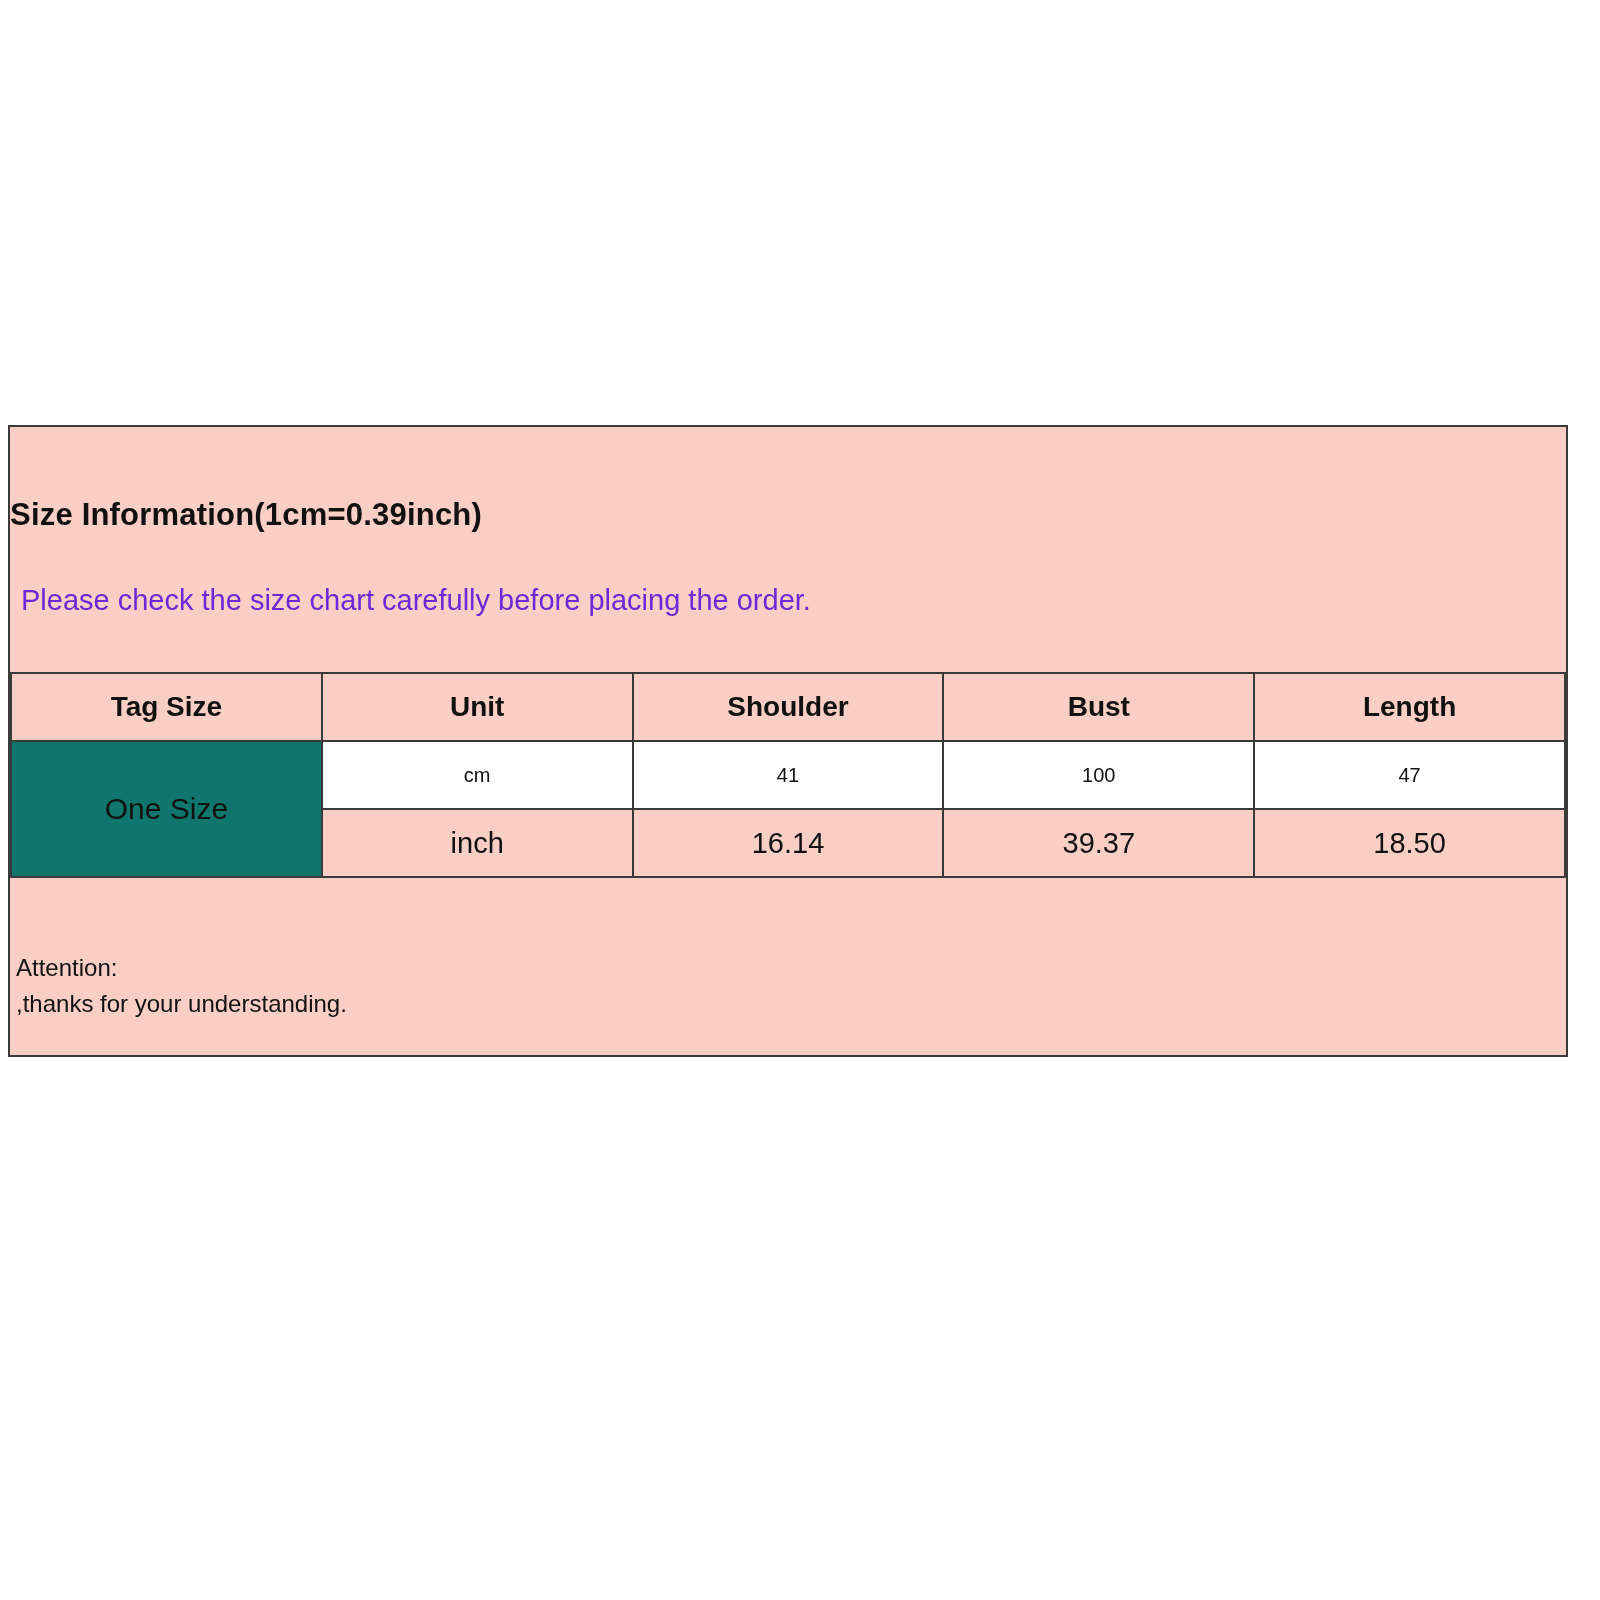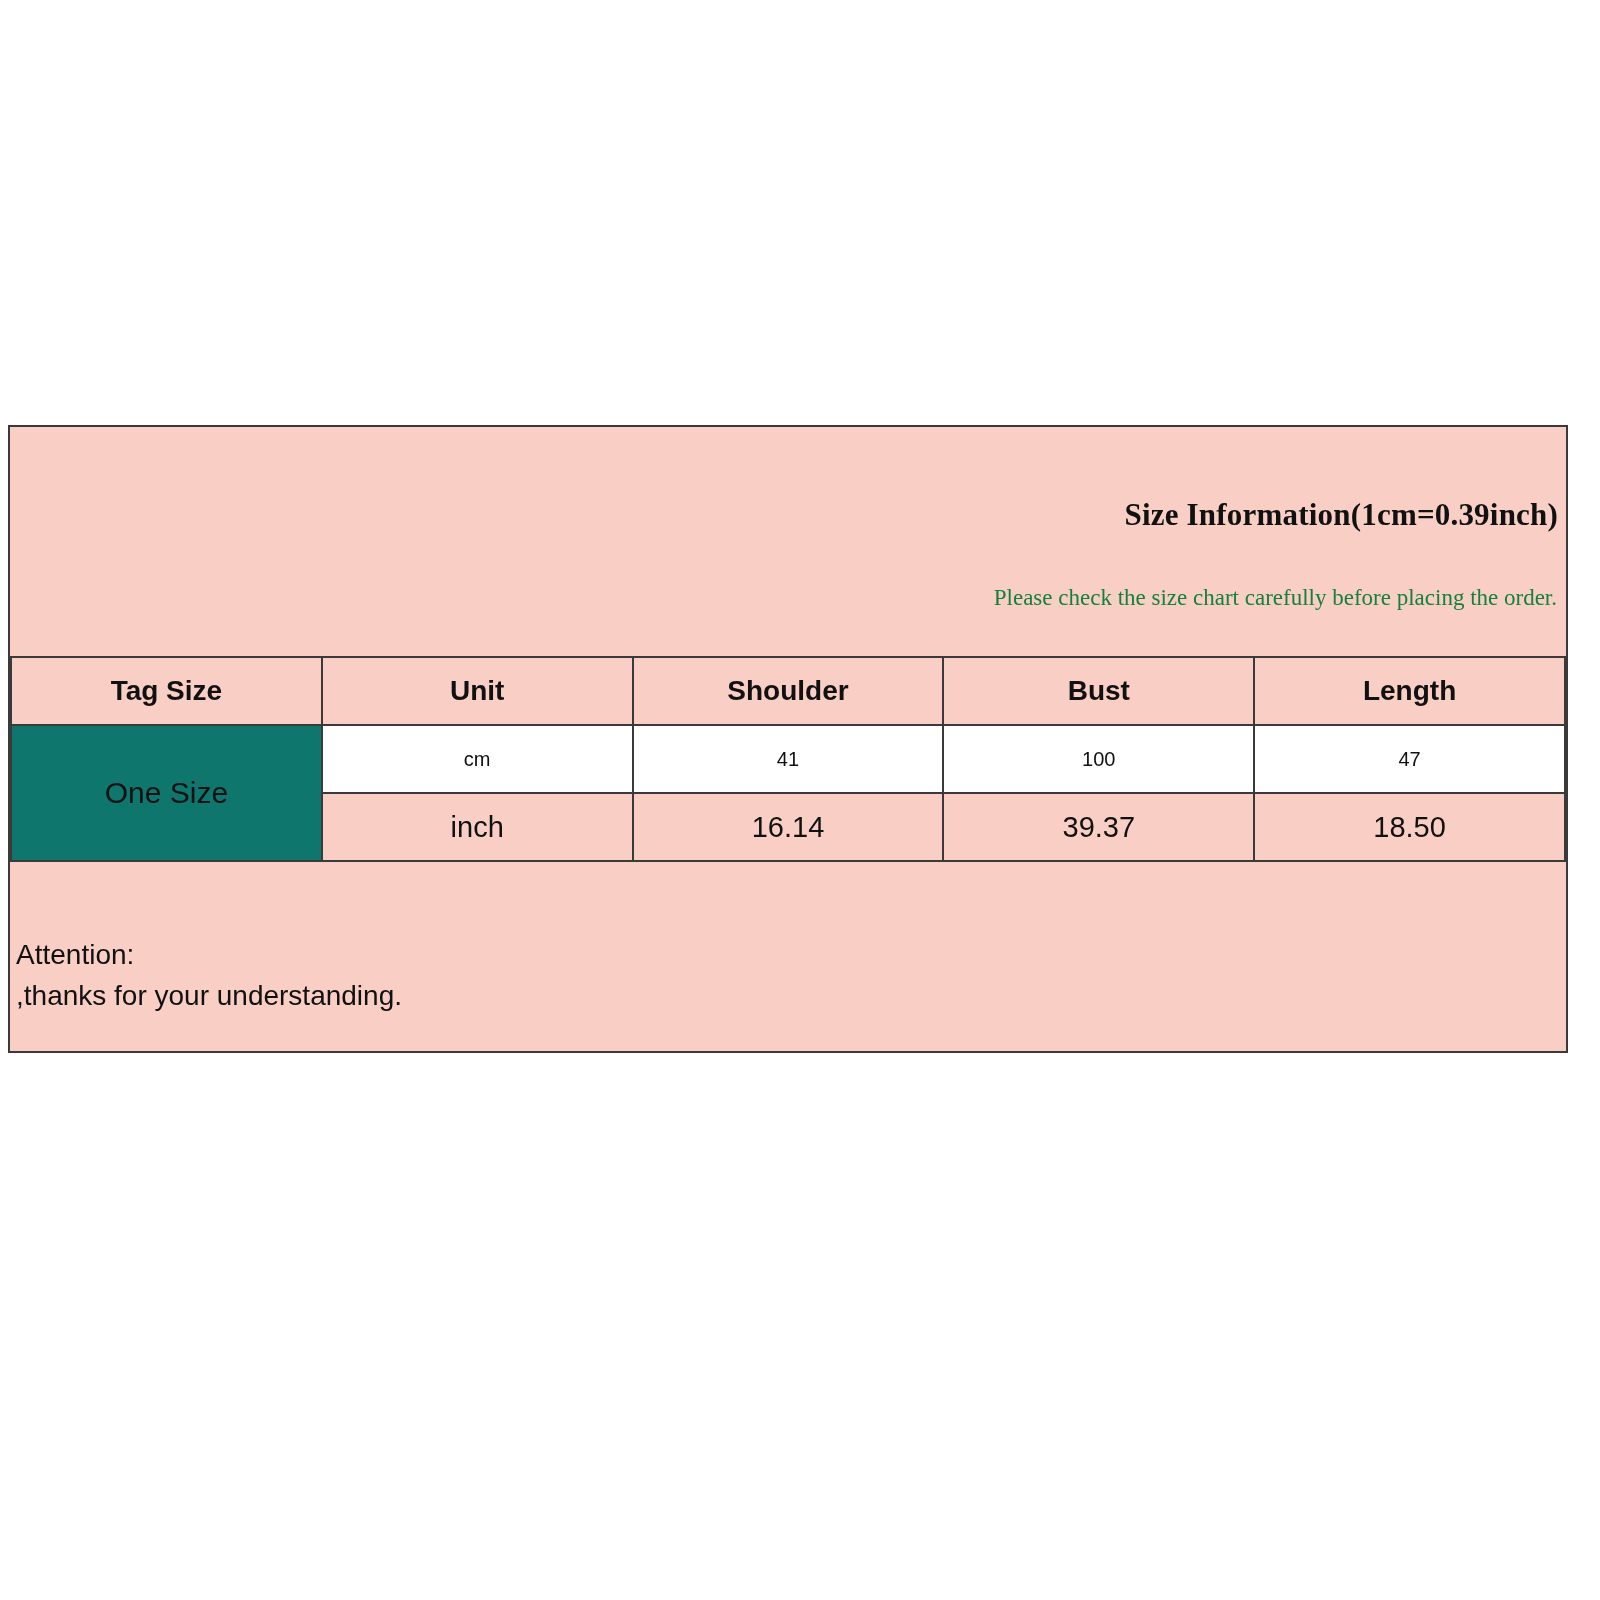--- a/index.html
+++ b/index.html
@@ -19,38 +19,37 @@
     position: absolute;
     left: 8px;
     top: 425px;
     width: 1560px;
     background: #f9cfc5;
     border: 2px solid #3a3a3a;
     box-sizing: border-box;
   }
 
   .header-block {
-    padding: 72px 8px 46px 0;
-    text-align: right;
-    font-family: Liberation Serif, serif;
+    padding: 72px 0 46px 0;
+    text-align: left;
   }
 
   .title {
     font-size: 31px;
     font-weight: bold;
     color: #111111;
     letter-spacing: 0.2px;
     margin: 0 0 56px 0;
     line-height: 1;
   }
 
   .subtitle {
-    font-size: 23px;
-    color: #15803d;
-    margin: 1px;
+    font-size: 29px;
+    color: #6d28d9;
+    margin: 11px;
     line-height: 1;
     font-weight: 400;
   }
 
   table.size-table {
     width: 100%;
     border-collapse: collapse;
     table-layout: fixed;
   }
 
@@ -98,21 +97,21 @@
   col.c3 { width: 20.0%; }
   col.c4 { width: 20.0%; }
   col.c5 { width: 20.0%; }
 
   .attention-block {
     padding: 72px 6px 34px 6px;
     color: #111111;
   }
 
   .attention-line {
-    font-size: 28px;
+    font-size: 24px;
     line-height: 1.48;
     white-space: pre-wrap;
   }
 </style>
 </head>
 <body>
 
 <div class="size-chart">
 
   <div class="header-block">

